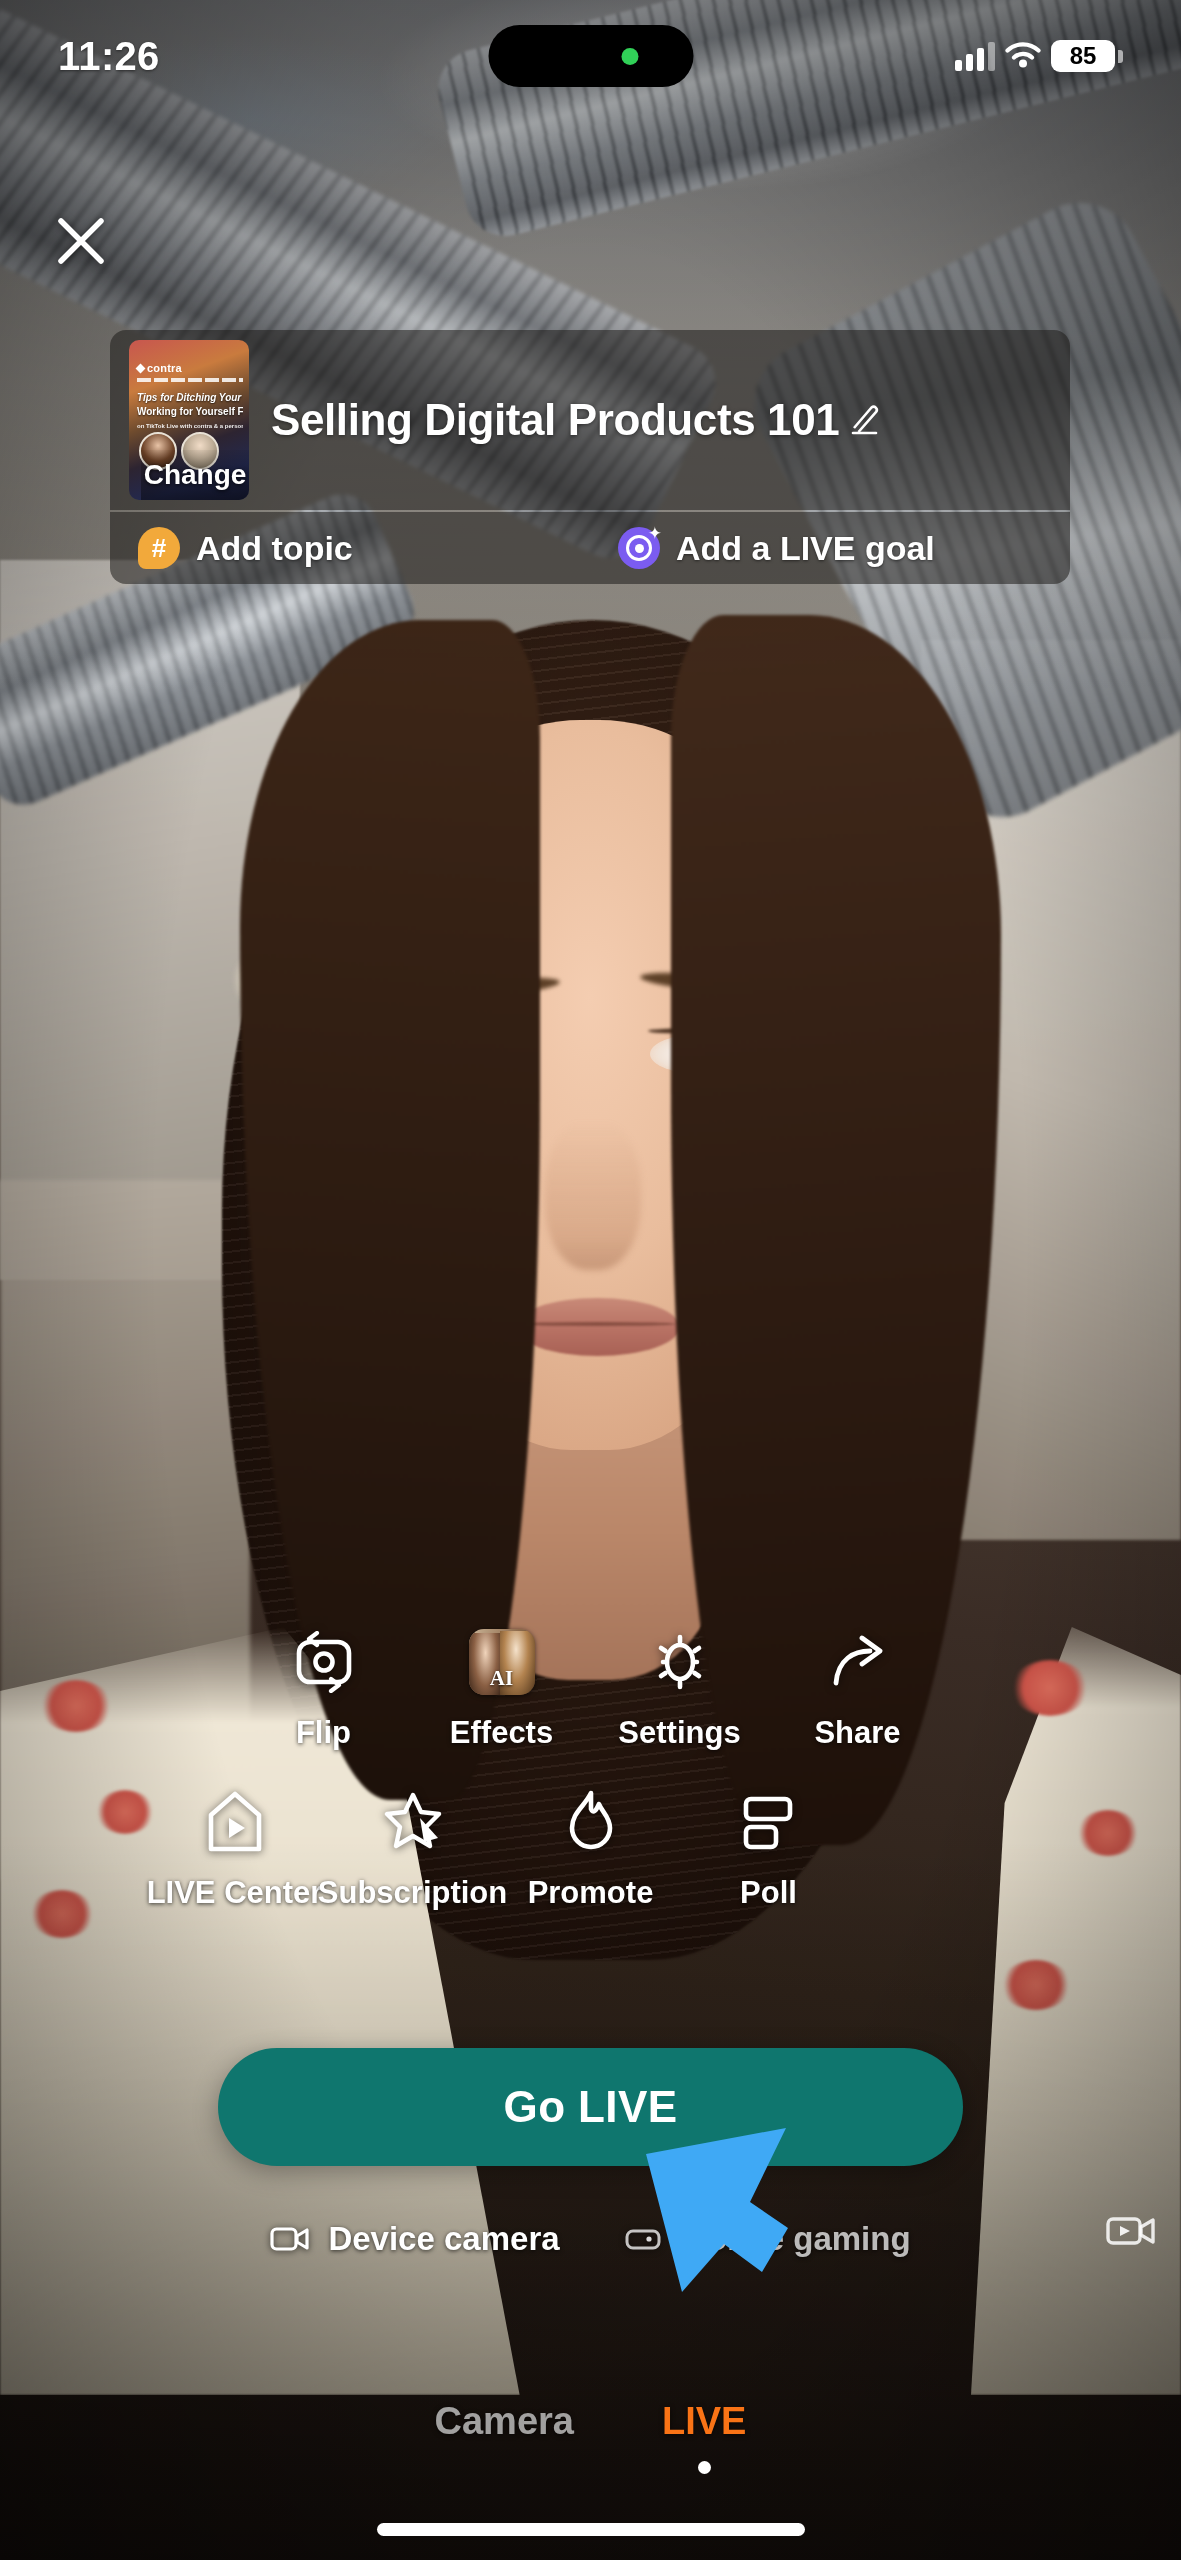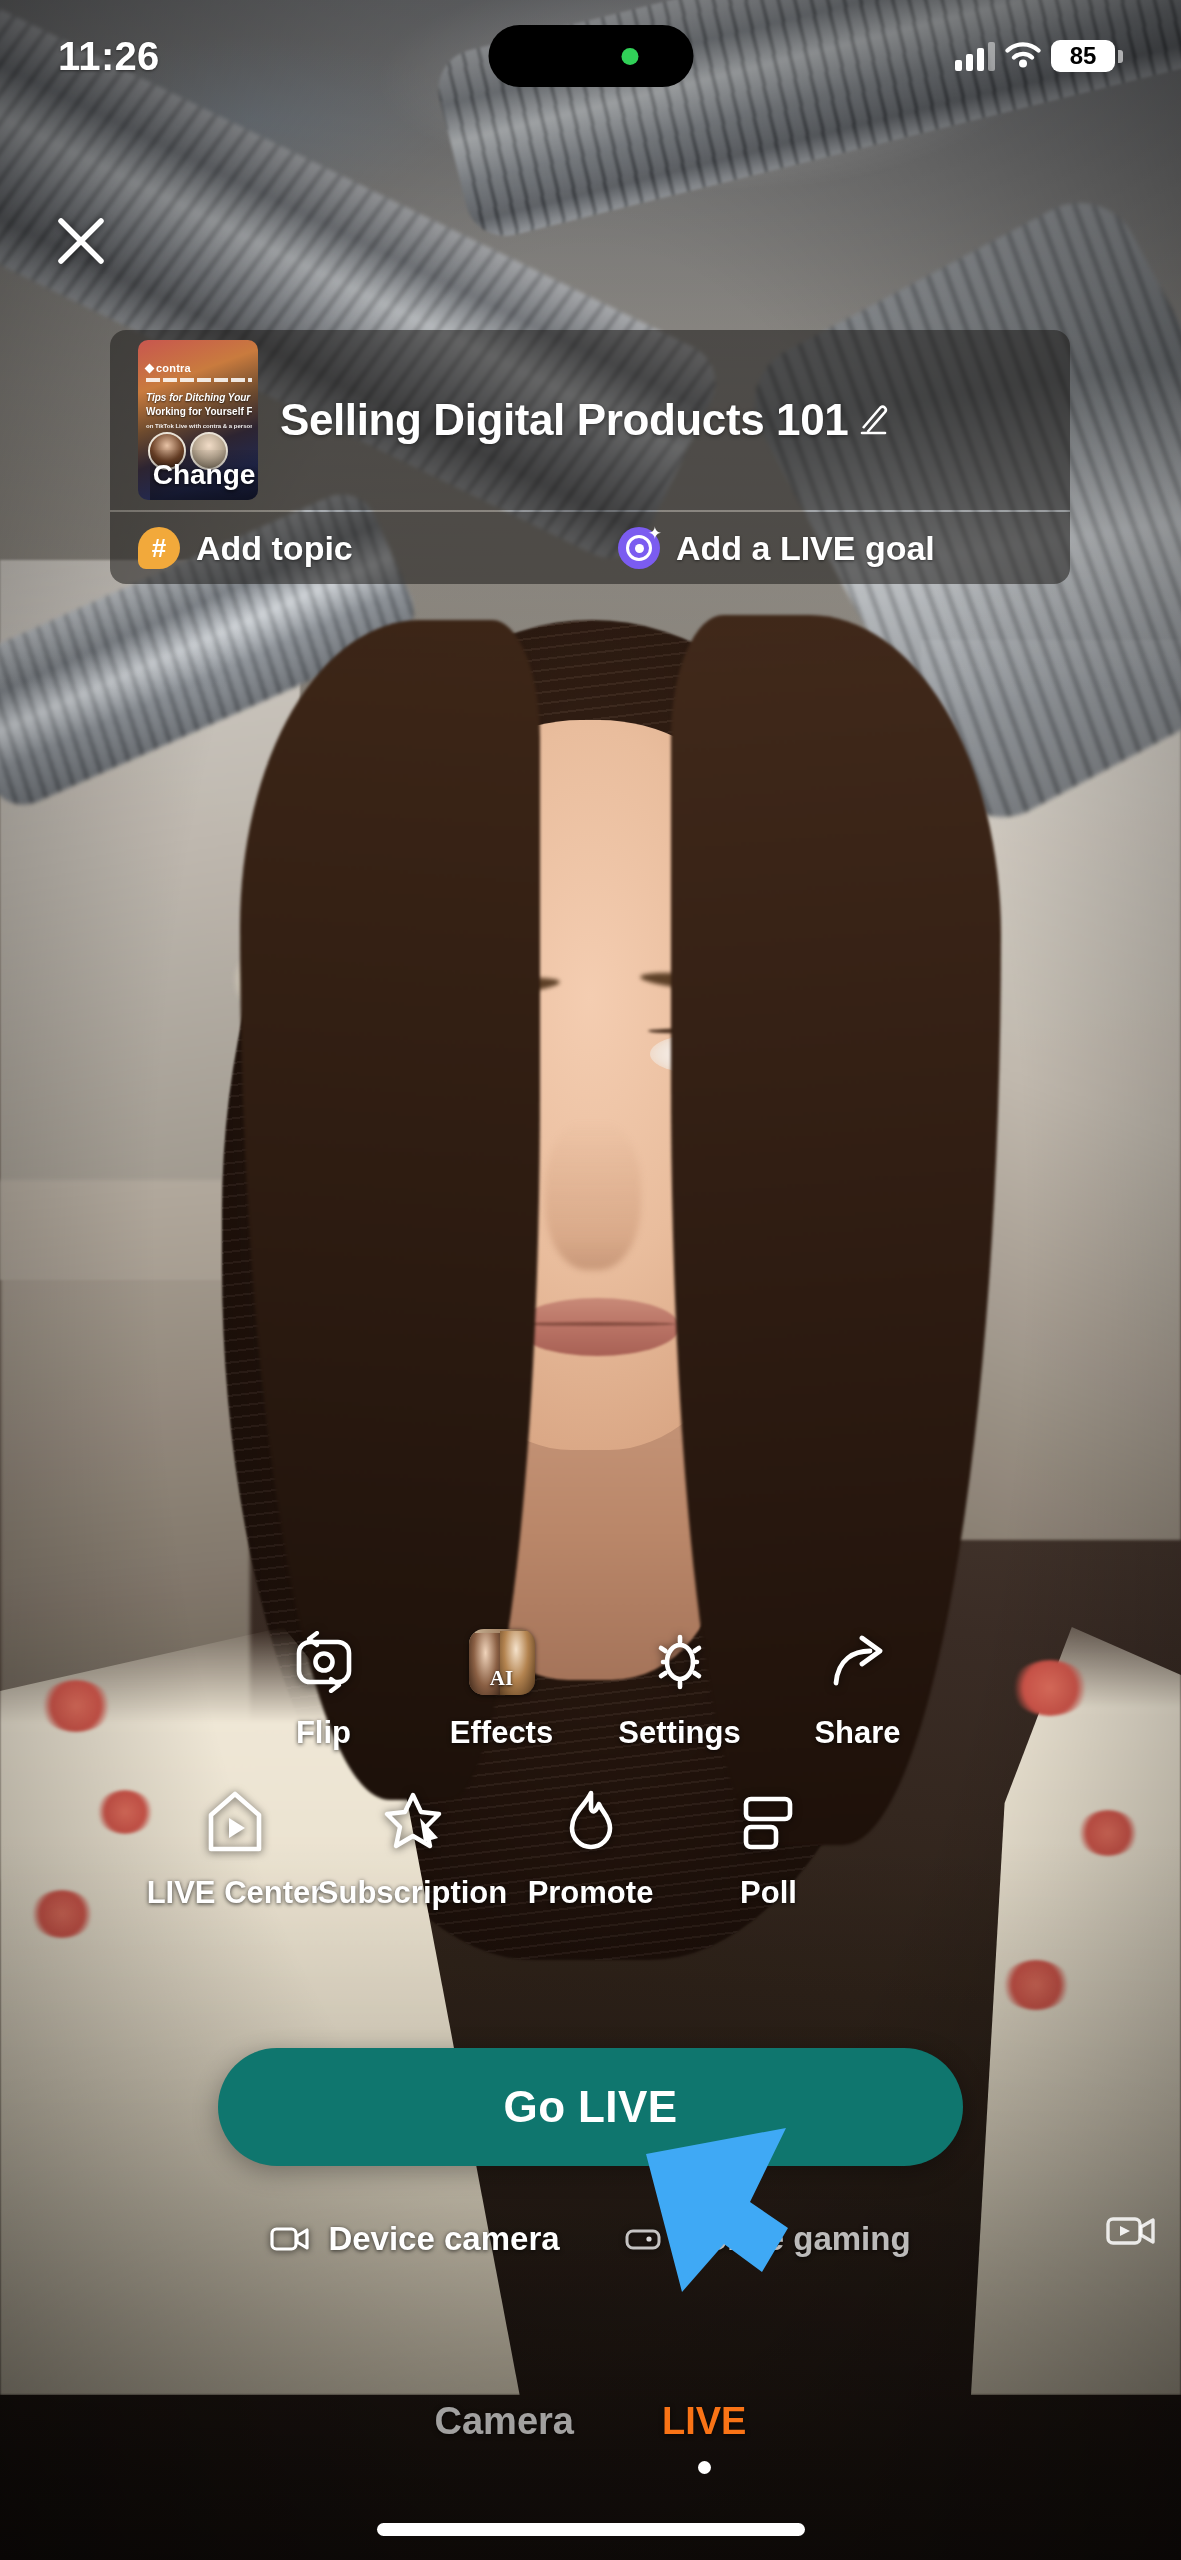--- a/index.html
+++ b/index.html
@@ -214,21 +214,21 @@
   .close-btn{
     position:absolute; left:45px; top:205px; width:72px; height:72px; z-index:25;
     display:flex; align-items:center; justify-content:center; cursor:pointer;
   }
   .close-btn svg{ filter:drop-shadow(0 1px 4px rgba(0,0,0,.55)); }
 
   
   .title-card{
     position:absolute; left:110px; top:330px; width:960px; height:180px; z-index:24;
     background:rgba(30,28,26,.55); border-radius:16px 16px 0 0;
-    display:flex; align-items:center; padding-left:28px;
+    display:flex; align-items:center; padding-left:19px;
   }
   .thumb{
     position:relative; width:120px; height:160px; border-radius:10px; overflow:hidden;
     flex:0 0 auto; cursor:pointer;
     background:linear-gradient(160deg,#c8564f 0%, #c97b3e 26%, #6e4b2e 46%, #2d2431 64%, #23294f 82%, #1a1f3e 100%);
   }
   .thumb-logo{
     position:absolute; left:8px; top:22px; color:#fff; font-size:11px; font-weight:700;
     letter-spacing:.2px; display:flex; align-items:center; gap:3px;
   }

